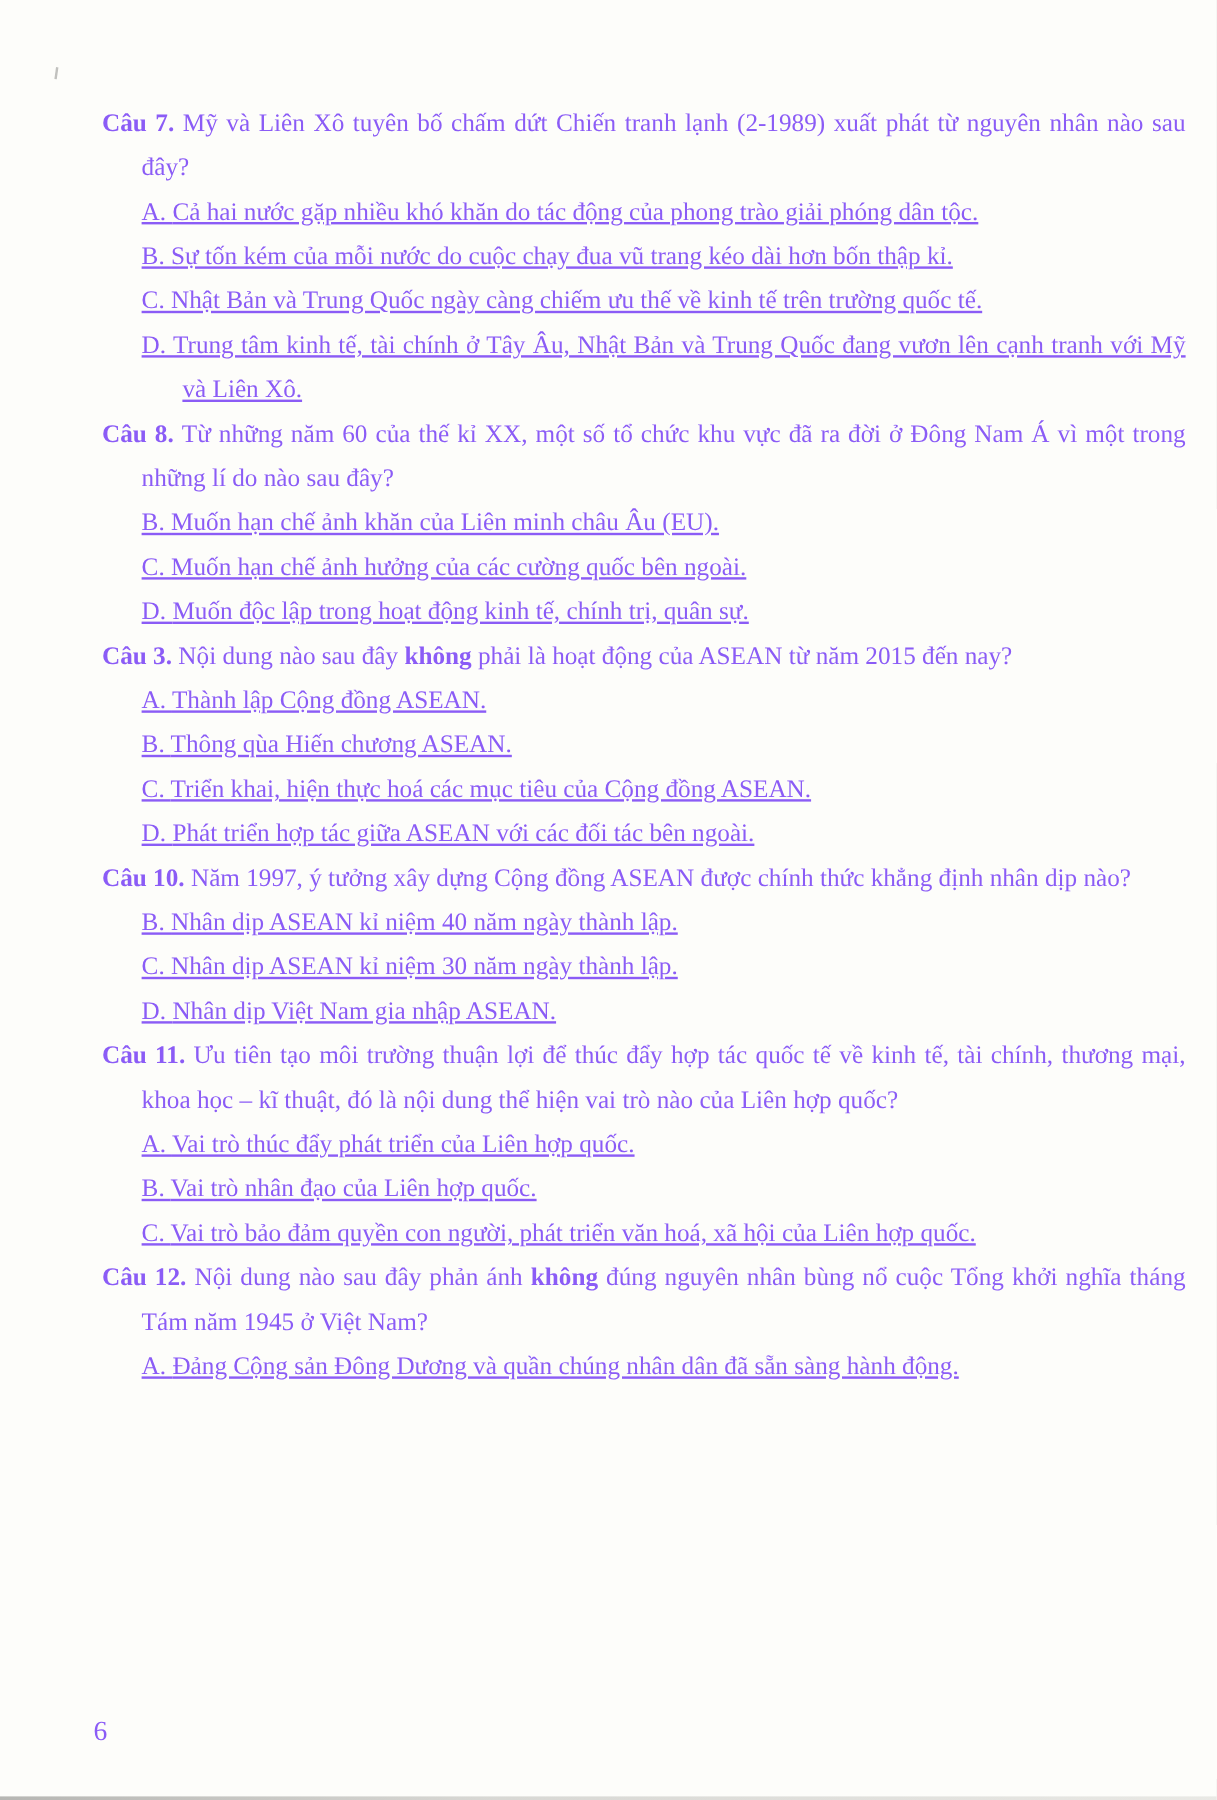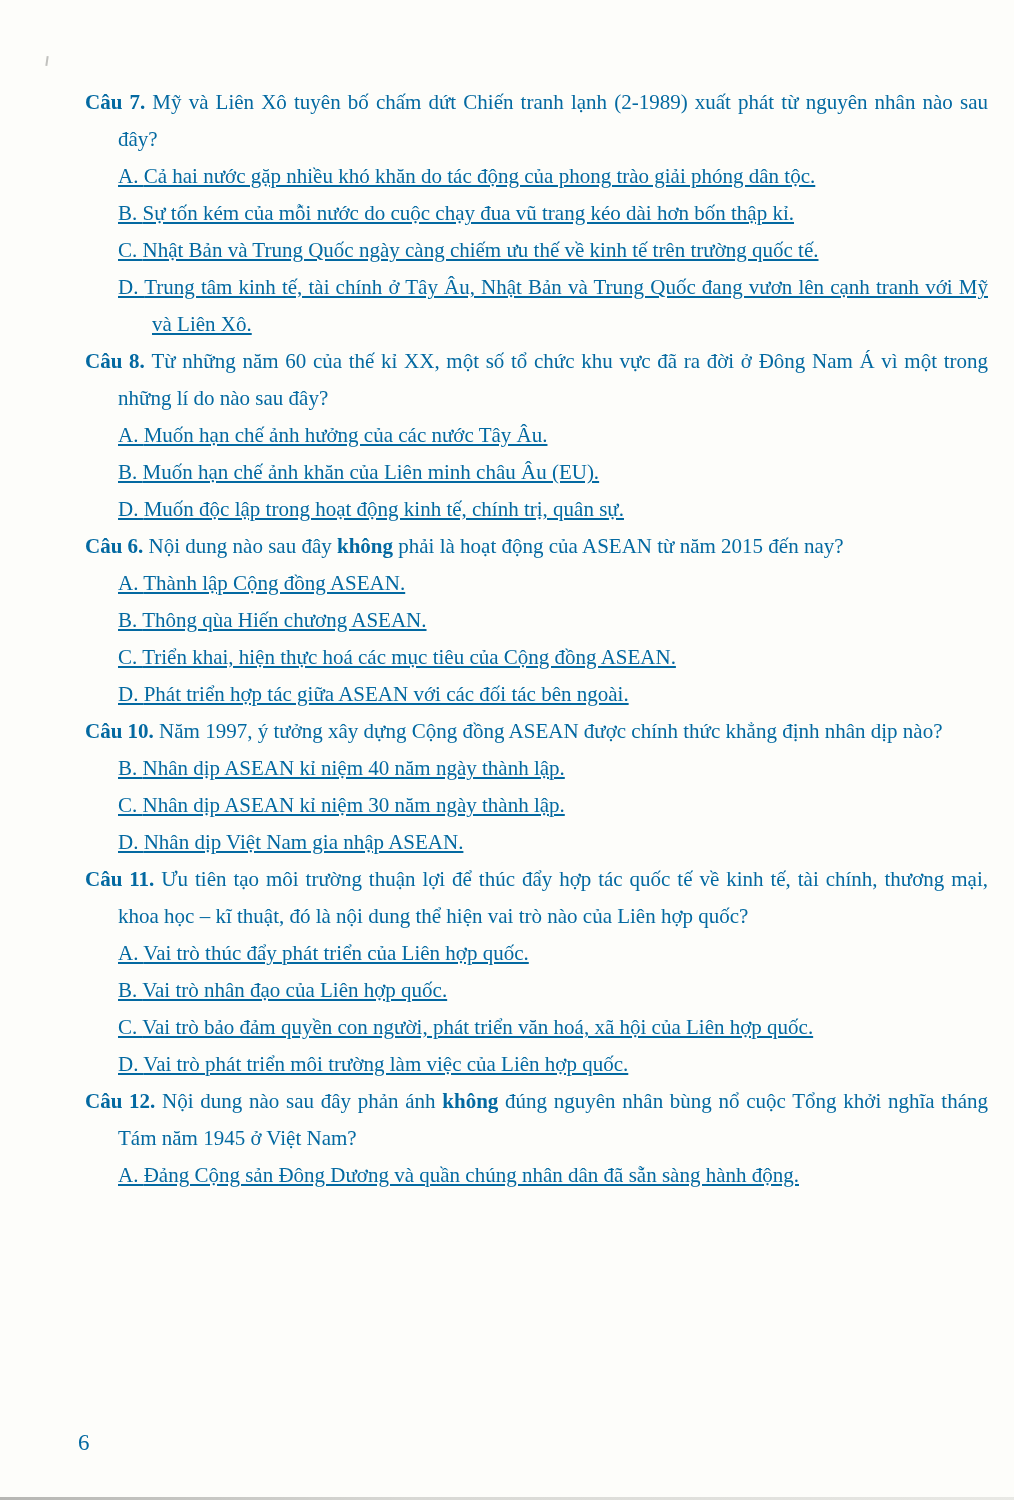--- a/index.html
+++ b/index.html
@@ -3,21 +3,21 @@
 <meta charset="utf-8">
 <style>
   * { box-sizing: border-box; }
   html, body { margin: 0; padding: 0; background: #e8e8e6; }
   .page {
     position: relative;
     width: 1014px;
     height: 1500px;
     margin: 0 auto;
     background: #fdfdfa;
-    color: #0369a1;
+    color: #8b5cf6;
     font-family: "Liberation Serif", "DejaVu Serif", serif;
     overflow: hidden;
   }
   .content {
     position: absolute;
     left: 85px;
     top: 84px;
     width: 903px;
     font-size: 21px;
     line-height: 37px;
@@ -74,43 +74,42 @@
   <div class="content">
       <div class="question-block">
         <p class="question-text"><span class="qlabel">Câu 7. </span><span>Mỹ và Liên Xô tuyên bố chấm dứt Chiến tranh lạnh (2-1989) xuất phát từ nguyên nhân nào sau đây?</span></p>
         <p class="option"><span class="opt-label">A. </span><span>Cả hai nước gặp nhiều khó khăn do tác động của phong trào giải phóng dân tộc.</span></p>
         <p class="option"><span class="opt-label">B. </span><span>Sự tốn kém của mỗi nước do cuộc chạy đua vũ trang kéo dài hơn bốn thập kỉ.</span></p>
         <p class="option"><span class="opt-label">C. </span><span>Nhật Bản và Trung Quốc ngày càng chiếm ưu thế về kinh tế trên trường quốc tế.</span></p>
         <p class="option"><span class="opt-label">D. </span><span>Trung tâm kinh tế, tài chính ở Tây Âu, Nhật Bản và Trung Quốc đang vươn lên cạnh tranh với Mỹ và Liên Xô.</span></p>
       </div>
       <div class="question-block">
         <p class="question-text"><span class="qlabel">Câu 8. </span><span>Từ những năm 60 của thế kỉ XX, một số tổ chức khu vực đã ra đời ở Đông Nam Á vì một trong những lí do nào sau đây?</span></p>
-        <p class="option"><span class="opt-label">A. </span><span>Muốn hạn chế ảnh hưởng của các nước Tây Âu.</span></p>
         <p class="option"><span class="opt-label">B. </span><span>Muốn hạn chế ảnh khăn của Liên minh châu Âu (EU).</span></p>
+        <p class="option"><span class="opt-label">C. </span><span>Muốn hạn chế ảnh hưởng của các cường quốc bên ngoài.</span></p>
         <p class="option"><span class="opt-label">D. </span><span>Muốn độc lập trong hoạt động kinh tế, chính trị, quân sự.</span></p>
       </div>
       <div class="question-block">
-        <p class="question-text"><span class="qlabel">Câu 6. </span><span>Nội dung nào sau đây </span><span class="bold">không</span><span> phải là hoạt động của ASEAN từ năm 2015 đến nay?</span></p>
+        <p class="question-text"><span class="qlabel">Câu 3. </span><span>Nội dung nào sau đây </span><span class="bold">không</span><span> phải là hoạt động của ASEAN từ năm 2015 đến nay?</span></p>
         <p class="option"><span class="opt-label">A. </span><span>Thành lập Cộng đồng ASEAN.</span></p>
         <p class="option"><span class="opt-label">B. </span><span>Thông qùa Hiến chương ASEAN.</span></p>
         <p class="option"><span class="opt-label">C. </span><span>Triển khai, hiện thực hoá các mục tiêu của Cộng đồng ASEAN.</span></p>
         <p class="option"><span class="opt-label">D. </span><span>Phát triển hợp tác giữa ASEAN với các đối tác bên ngoài.</span></p>
       </div>
       <div class="question-block">
         <p class="question-text"><span class="qlabel">Câu 10. </span><span>Năm 1997, ý tưởng xây dựng Cộng đồng ASEAN được chính thức khẳng định nhân dịp nào?</span></p>
         <p class="option"><span class="opt-label">B. </span><span>Nhân dịp ASEAN kỉ niệm 40 năm ngày thành lập.</span></p>
         <p class="option"><span class="opt-label">C. </span><span>Nhân dịp ASEAN kỉ niệm 30 năm ngày thành lập.</span></p>
         <p class="option"><span class="opt-label">D. </span><span>Nhân dịp Việt Nam gia nhập ASEAN.</span></p>
       </div>
       <div class="question-block">
         <p class="question-text"><span class="qlabel">Câu 11. </span><span>Ưu tiên tạo môi trường thuận lợi để thúc đẩy hợp tác quốc tế về kinh tế, tài chính, thương mại, khoa học – kĩ thuật, đó là nội dung thể hiện vai trò nào của Liên hợp quốc?</span></p>
         <p class="option"><span class="opt-label">A. </span><span>Vai trò thúc đẩy phát triển của Liên hợp quốc.</span></p>
         <p class="option"><span class="opt-label">B. </span><span>Vai trò nhân đạo của Liên hợp quốc.</span></p>
         <p class="option"><span class="opt-label">C. </span><span>Vai trò bảo đảm quyền con người, phát triển văn hoá, xã hội của Liên hợp quốc.</span></p>
-        <p class="option"><span class="opt-label">D. </span><span>Vai trò phát triển môi trường làm việc của Liên hợp quốc.</span></p>
       </div>
       <div class="question-block">
         <p class="question-text"><span class="qlabel">Câu 12. </span><span>Nội dung nào sau đây phản ánh </span><span class="bold">không</span><span> đúng nguyên nhân bùng nổ cuộc Tổng khởi nghĩa tháng Tám năm 1945 ở Việt Nam?</span></p>
         <p class="option"><span class="opt-label">A. </span><span>Đảng Cộng sản Đông Dương và quần chúng nhân dân đã sẵn sàng hành động.</span></p>
       </div>
     </div>
 
   <div class="page-number">6</div>
 
   <div class="scan-edge-bottom"></div>

